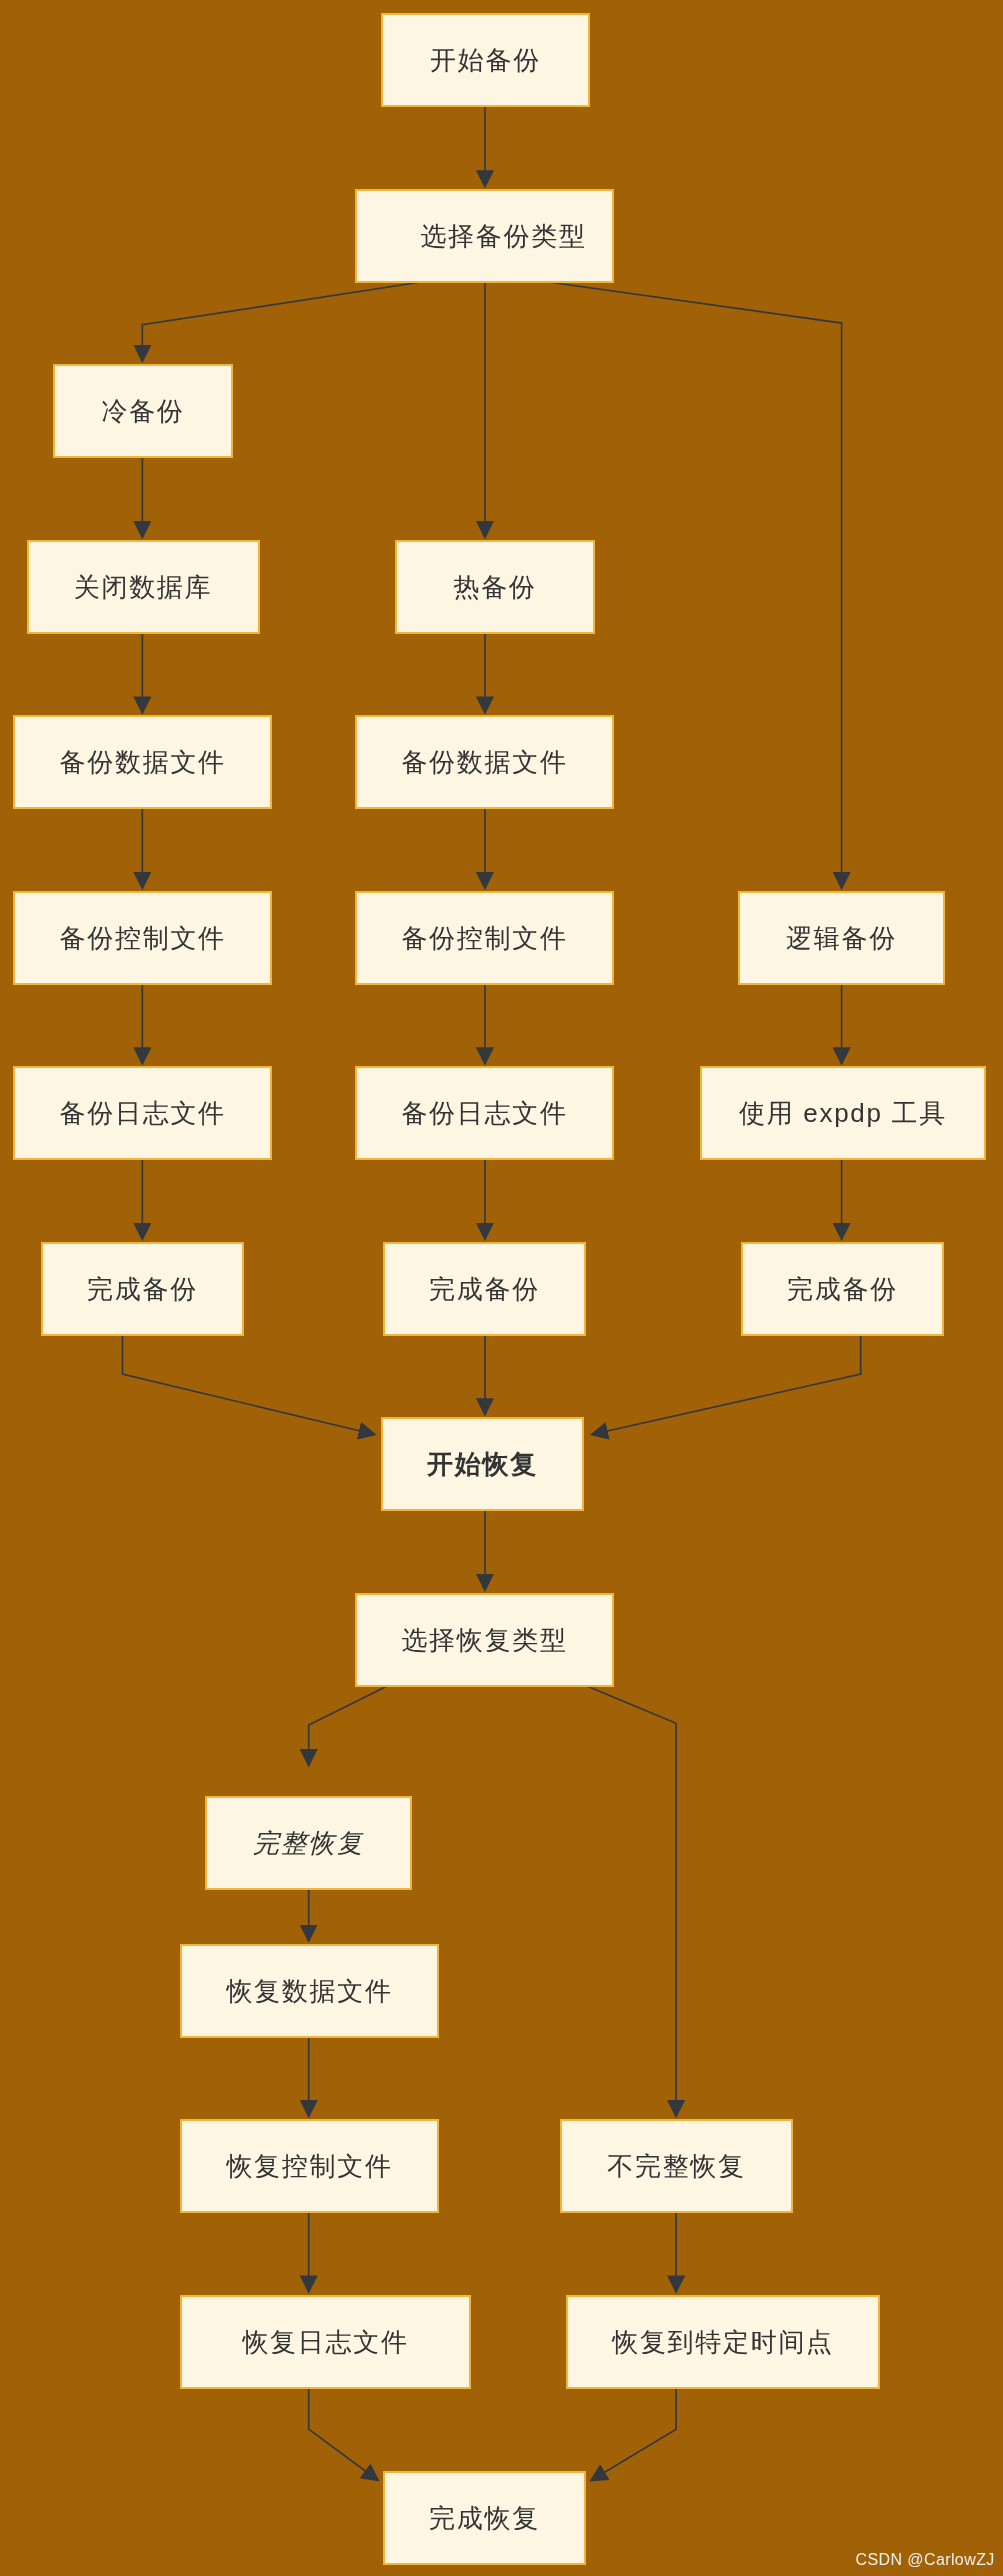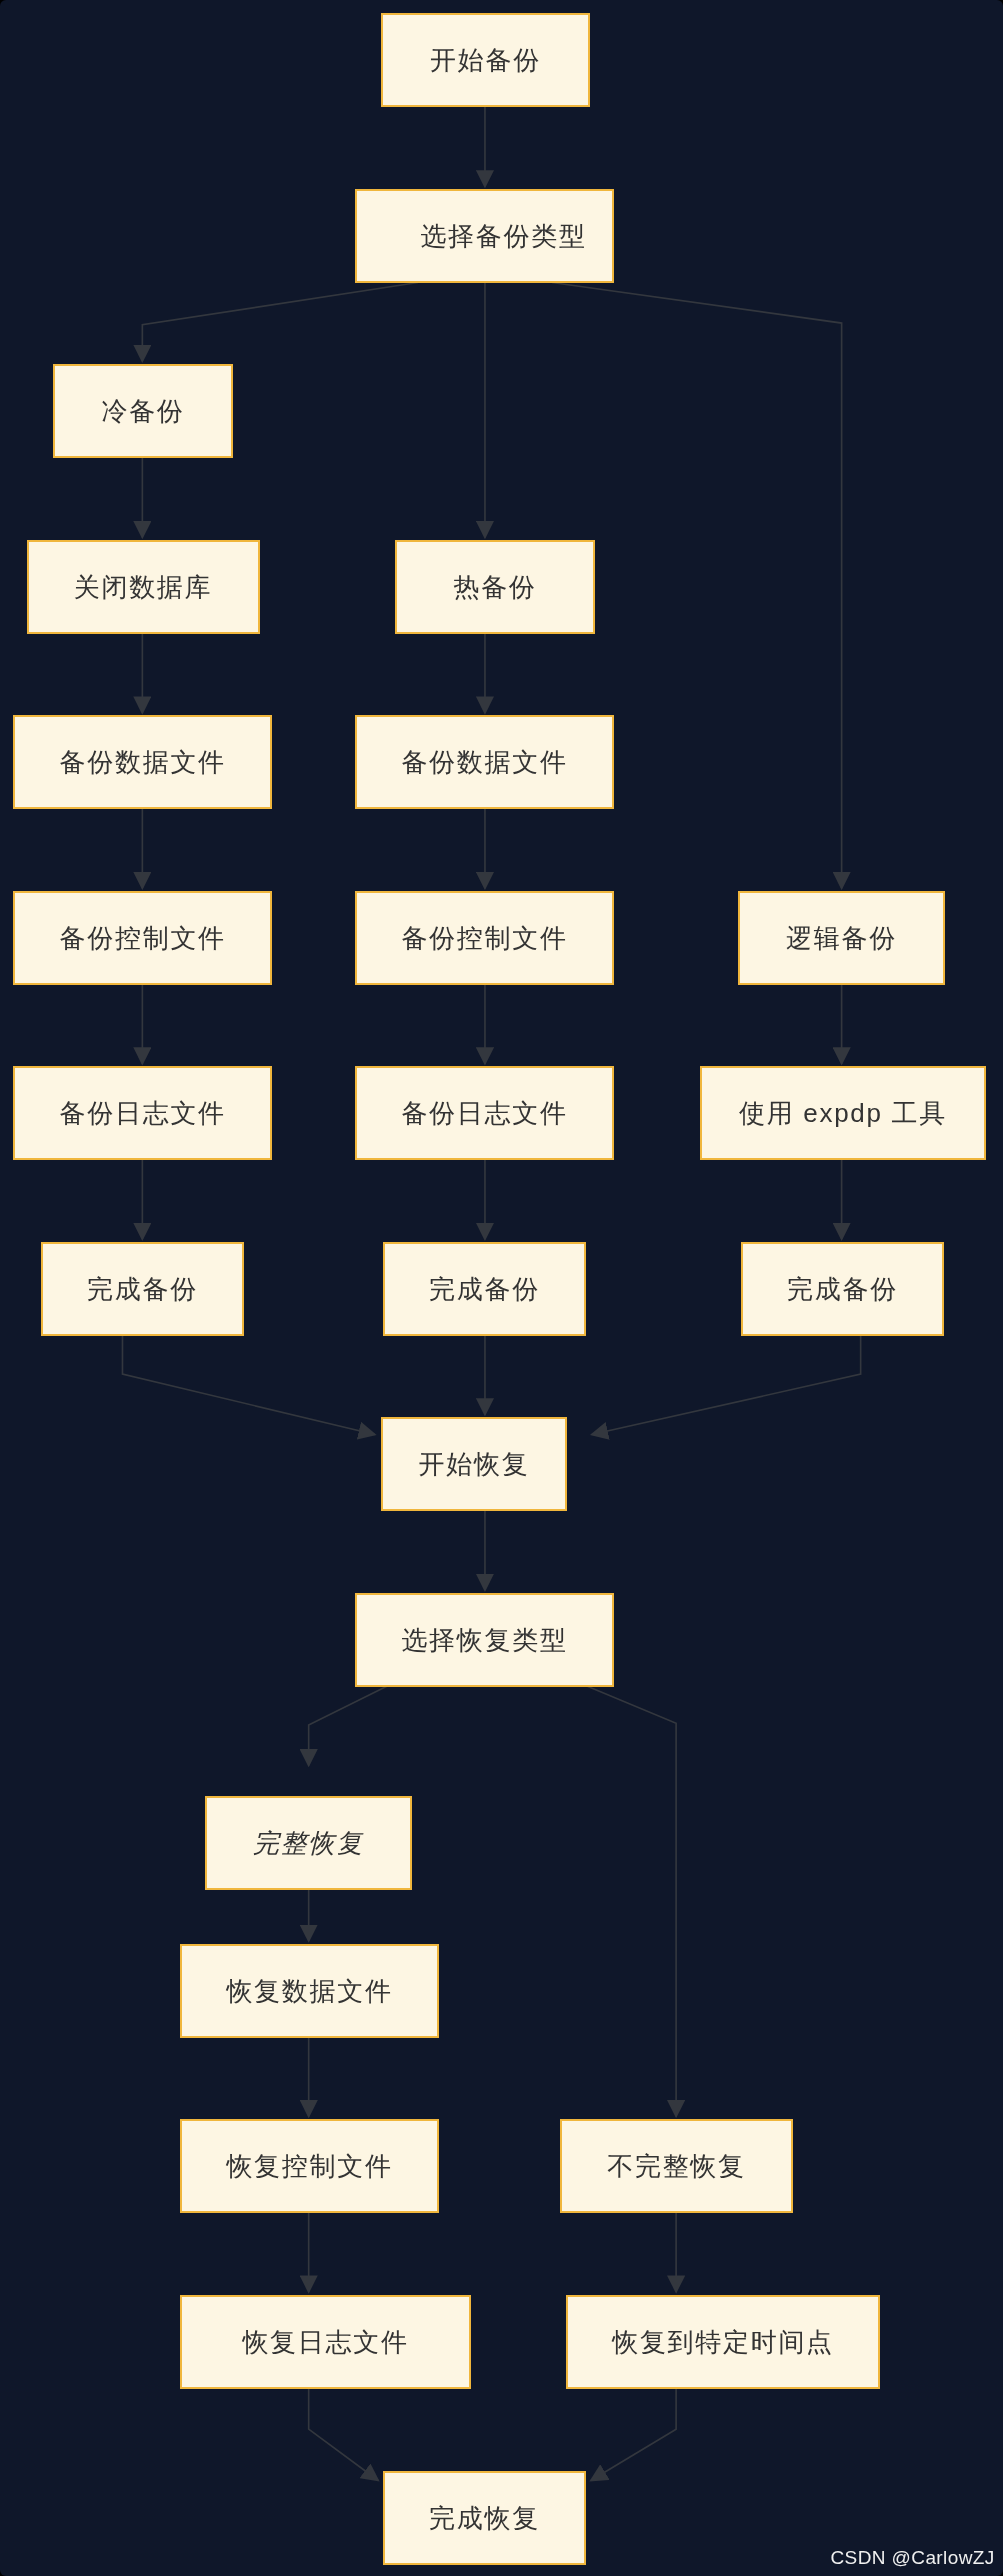--- a/index.html
+++ b/index.html
@@ -20,28 +20,28 @@
     color:var(--node-text,#333333);
     font-size:26px;
     letter-spacing:1.7px;
     white-space:nowrap;
   }
   .edge{fill:none;stroke:var(--edge-color,#33373e);stroke-width:2px;}
   #watermark{
     position:absolute;
     right:8.3px;bottom:6.6px;
     color:#f0f0f0;
-    font-size:19px;
+    font-size:16px;
     letter-spacing:0.4px;
   }
 </style>
 </head>
 <body>
 
-<div id="stage" style="background: #0f172a; border-radius: 6px; --node-fill: #fdf6e3; --node-border: #f0b63c; --node-text: #333333; --edge-color: #33373e;">
+<div id="stage" style="background: #a16207; --node-fill: #fdf6e3; --node-border: #f0b63c; --node-text: #333333; --edge-color: #33373e;">
   <svg id="edge-layer" width="1003" height="2576" viewBox="0 0 1212 3112" xmlns="http://www.w3.org/2000/svg">
     <defs>
       <marker id="arrowhead" viewBox="0 0 10 10" refX="9" refY="5" markerWidth="22" markerHeight="22" markerUnits="userSpaceOnUse" orient="auto-start-reverse">
         <path d="M0,0 L10,5 L0,10 Z" fill="#33373e"></path>
       </marker>
     </defs>
     <g id="edges">
         <polyline class="edge" points="586,129 586,225" marker-end="url(#arrowhead)"></polyline>
         <polyline class="edge" points="505,341 172,392 172,436" marker-end="url(#arrowhead)"></polyline>
         <polyline class="edge" points="586,341 586,649" marker-end="url(#arrowhead)"></polyline>
@@ -113,21 +113,21 @@
       </div>
       <div class="node" style="left: 41px; top: 1242px; width: 203px; height: 94px;">
         <span>完成备份</span>
       </div>
       <div class="node" style="left: 383px; top: 1242px; width: 203px; height: 94px;">
         <span>完成备份</span>
       </div>
       <div class="node" style="left: 741px; top: 1242px; width: 203px; height: 94px;">
         <span>完成备份</span>
       </div>
-      <div class="node" style="left: 381px; top: 1417px; width: 186px; height: 94px;">
+      <div class="node" style="left: 381px; top: 1417px; width: 203px; height: 94px; font-weight: bold;">
         <span>开始恢复</span>
       </div>
       <div class="node" style="left: 355px; top: 1593px; width: 259px; height: 94px;">
         <span>选择恢复类型</span>
       </div>
       <div class="node" style="left: 205px; top: 1796px; width: 207px; height: 94px; font-style: italic;">
         <span>完整恢复</span>
       </div>
       <div class="node" style="left: 180px; top: 1944px; width: 259px; height: 94px;">
         <span>恢复数据文件</span>

